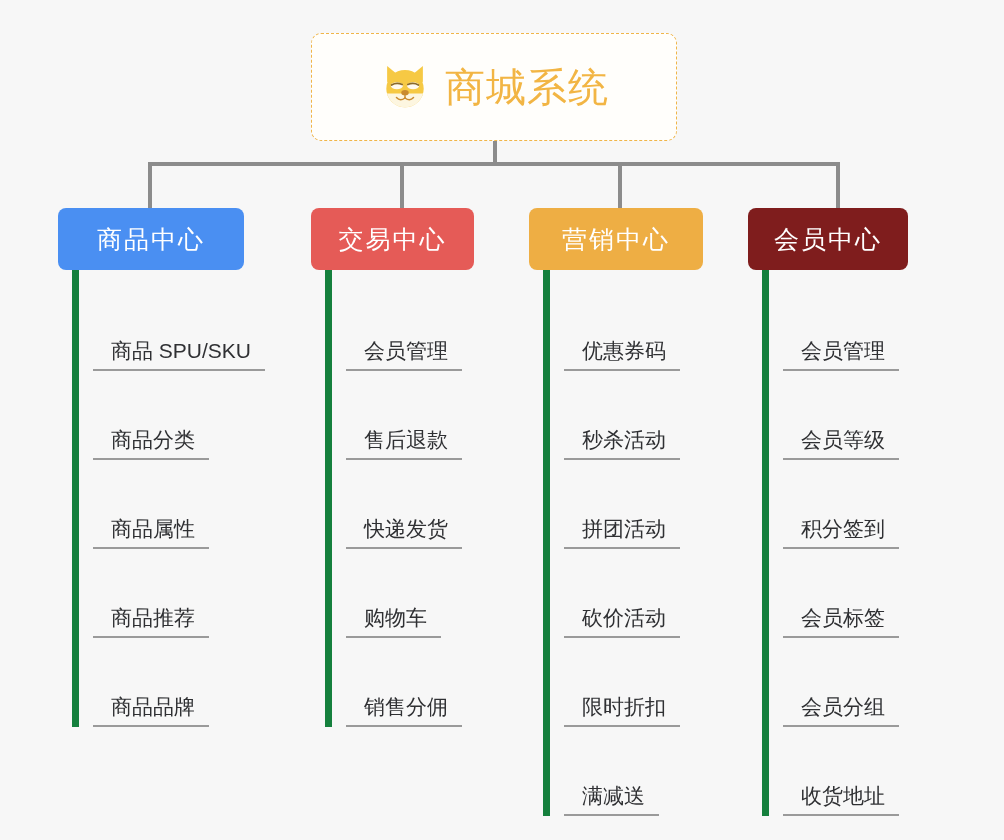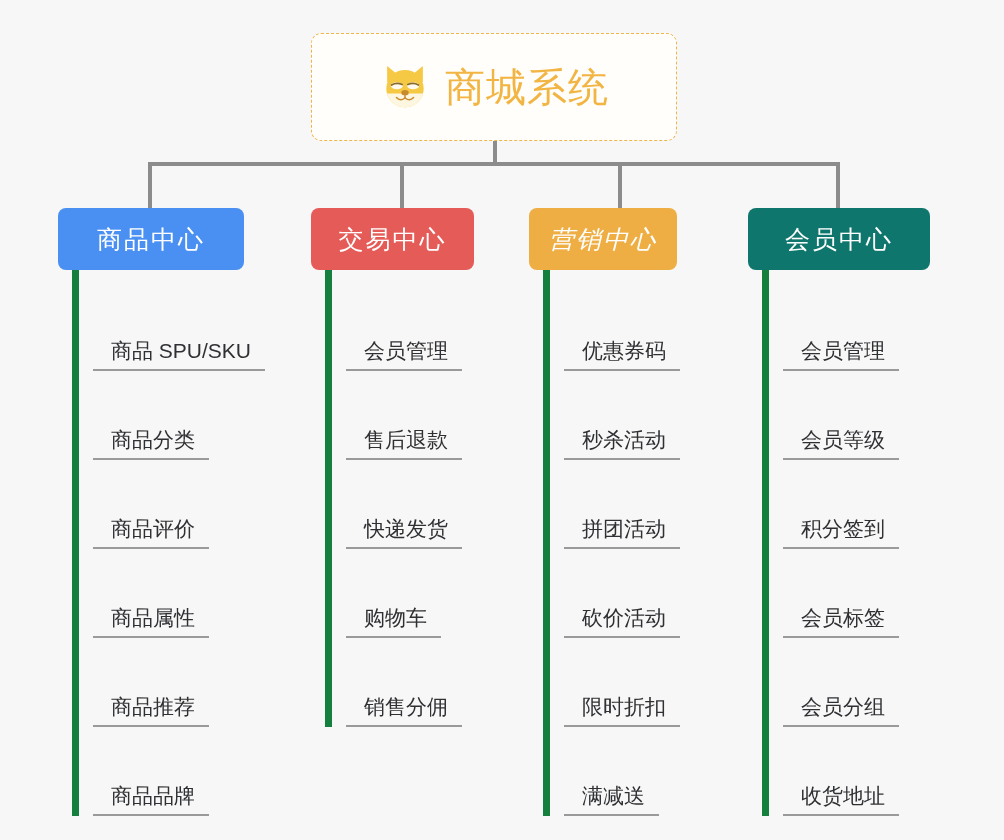--- a/index.html
+++ b/index.html
@@ -136,23 +136,20 @@
       <span>商品中心</span>
     </div>
     <div class="branch">
       <div class="leaf">
           <span class="leaf-label">商品 SPU/SKU</span>
         </div>
       <div class="leaf">
           <span class="leaf-label">商品分类</span>
         </div>
       <div class="leaf">
-          <span class="leaf-label">商品评价</span>
-        </div>
-      <div class="leaf">
           <span class="leaf-label">商品属性</span>
         </div>
       <div class="leaf">
           <span class="leaf-label">商品推荐</span>
         </div>
       <div class="leaf">
           <span class="leaf-label">商品品牌</span>
         </div>
     </div>
   </div>
@@ -174,21 +171,21 @@
       <div class="leaf">
           <span class="leaf-label">购物车</span>
         </div>
       <div class="leaf">
           <span class="leaf-label">销售分佣</span>
         </div>
     </div>
   </div>
 
   <div class="column" style="left:529px;">
-    <div class="cat-card" style="width:148px;background:#eeae44;font-style:italic;">
+    <div class="cat-card" style="width:174px;background:#eeae44;">
       <span>营销中心</span>
     </div>
     <div class="branch">
       <div class="leaf">
           <span class="leaf-label">优惠券码</span>
         </div>
       <div class="leaf">
           <span class="leaf-label">秒杀活动</span>
         </div>
       <div class="leaf">
@@ -200,21 +197,21 @@
       <div class="leaf">
           <span class="leaf-label">限时折扣</span>
         </div>
       <div class="leaf">
           <span class="leaf-label">满减送</span>
         </div>
     </div>
   </div>
 
   <div class="column" style="left:748px;">
-    <div class="cat-card" style="width:182px;background:#0f766e;">
+    <div class="cat-card" style="width:160px;background:#7f1d1d;">
       <span>会员中心</span>
     </div>
     <div class="branch">
       <div class="leaf">
           <span class="leaf-label">会员管理</span>
         </div>
       <div class="leaf">
           <span class="leaf-label">会员等级</span>
         </div>
       <div class="leaf">

